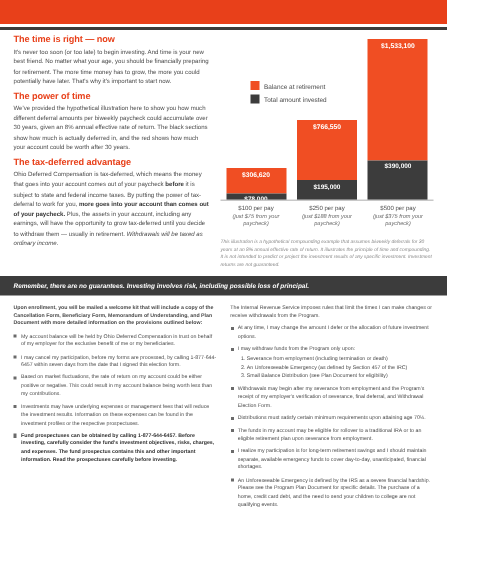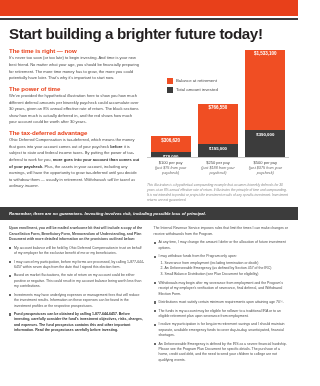--- a/index.html
+++ b/index.html
@@ -92,21 +92,20 @@
 </style>
 </head>
 <body>
 
 <div class="page">
 
   <div class="top-bar"></div>
   <div class="top-rule"></div>
   <div class="top-rule2"></div>
 
-  <h1 class="title">Start building a brighter future today!</h1>
 
   <div class="cols">
 
     <div class="left-col">
 
       <h2 class="sub">The time is right — now</h2>
       <p class="body">It's never too soon (or too late) to begin investing. And time is your new best friend. No matter what your age, you should be financially preparing for retirement. The more time money has to grow, the more you could potentially have later. That's why it's important to start now.</p>
 
       <h2 class="sub">The power of time</h2>
       <p class="body">We've provided the hypothetical illustration here to show you how much different deferral amounts per biweekly paycheck could accumulate over 30 years, given an 8% annual effective rate of return. The black sections show how much is actually deferred in, and the red shows how much your account could be worth after 30 years.</p>

